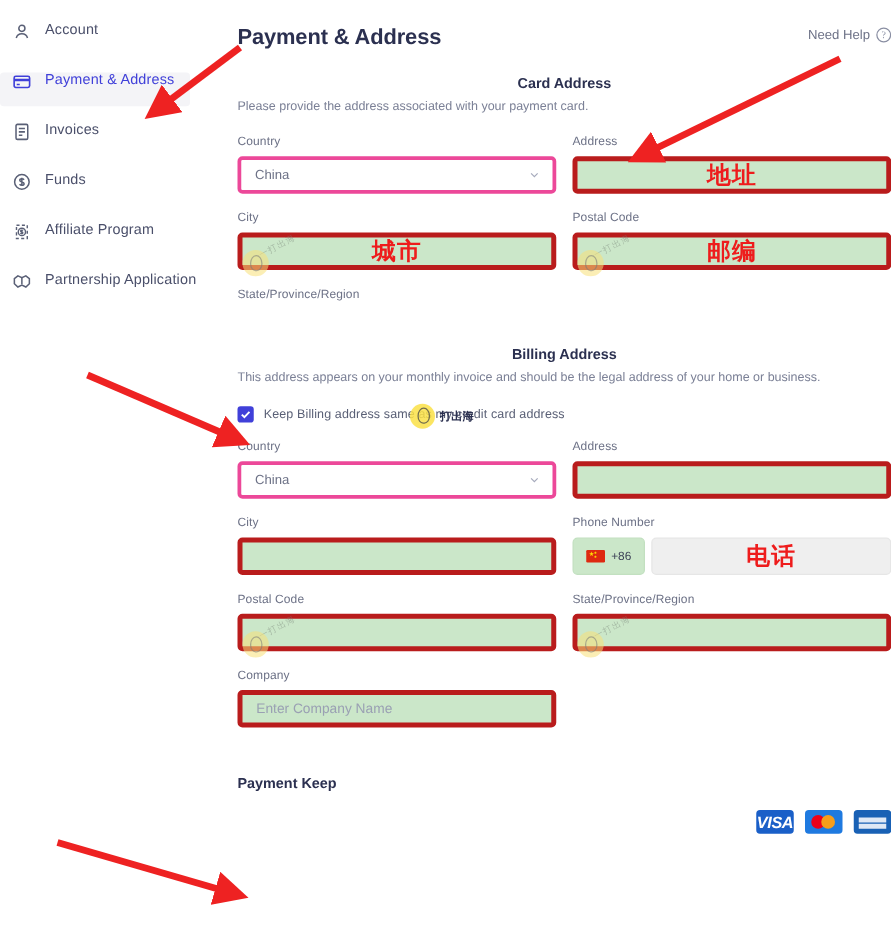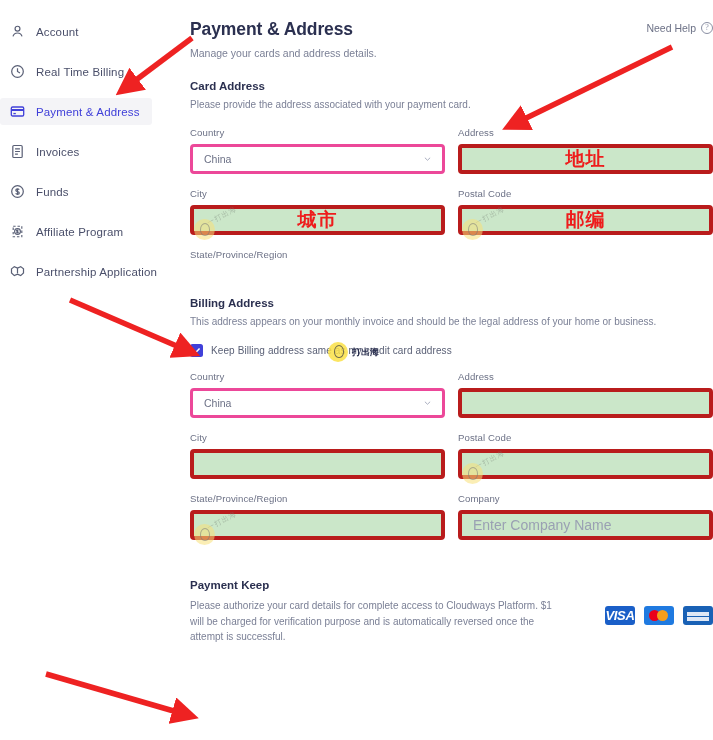--- a/index.html
+++ b/index.html
@@ -11,21 +11,21 @@
   }
   #root { position: relative; width: 713px; height: 740px; }
 
   
   .sidebar {
     position: absolute; left: 0; top: 0;
     width: 175px; height: 740px;
     padding-top: 18px;
   }
   .nav-item {
-    display: flex; align-items: center;
+    display: flex; 
     height: 27px;
     padding-left: 10px;
     gap: 11px;
     color: #4a4f6a;
     font-size: 11.5px;
     letter-spacing: .15px;
     margin-bottom: 13px;
     border-radius: 3px;
   }
   .nav-item.active {
@@ -64,20 +64,21 @@
     width: 12px; height: 12px; border-radius: 50%;
     border: 1.2px solid #8a8fa3;
     display: flex; align-items: center; justify-content: center;
     font-size: 8px; color: #8a8fa3; line-height: 1;
     font-family: "Liberation Serif", serif;
   }
 
   .sec-title {
     font-size: 11.5px; font-weight: bold; color: #2b3050;
     margin-top: 21px;
+    text-align: center;
   }
   .sec-desc {
     font-size: 10px; color: #7b8096; margin-top: 6px;
     line-height: 1.45;
   }
 
   
   .grid {
     display: grid;
     grid-template-columns: 255px 255px;
@@ -108,21 +109,21 @@
     font-size: 10.5px; color: #6c7186;
   }
   .chev {
     position: absolute; right: 10px; top: 50%;
     transform: translateY(-50%);
     width: 9px; height: 9px;
   }
   .ph {
     position: absolute; left: 11px; top: 50%;
     transform: translateY(-50%);
-    font-size: 14px; color: #9aa0b3;
+    font-size: 11px; color: #9aa0b3;
   }
   .cn-label {
     position: absolute; left: 50%; top: 50%;
     transform: translate(-50%, -50%);
     font-size: 19px; font-weight: bold;
     color: #ee1c1c;
     letter-spacing: 1px;
     white-space: nowrap;
   }
 
@@ -232,29 +233,20 @@
     <div class="nav-item">
       <span class="nav-icon">
         <svg width="15" height="15" viewBox="0 0 16 16" fill="none" stroke="#5a6076" stroke-width="1.3">
           <circle cx="8" cy="5" r="2.6"></circle>
             <path d="M3.2 13.2c.6-2.4 2.5-3.6 4.8-3.6s4.2 1.2 4.8 3.6"></path>
         </svg>
       </span>
       <span>Account</span>
     </div>
 
-    <div class="nav-item">
-      <span class="nav-icon">
-        <svg width="15" height="15" viewBox="0 0 16 16" fill="none" stroke="#5a6076" stroke-width="1.3">
-          <circle cx="8" cy="8" r="6.2"></circle>
-            <path d="M8 4.4V8l2.6 1.6"></path>
-        </svg>
-      </span>
-      <span>Real Time Billing</span>
-    </div>
 
     <div class="nav-item active">
       <span class="nav-icon">
         <svg width="15" height="15" viewBox="0 0 16 16" fill="none" stroke="#4040d9" stroke-width="1.4">
           <rect x="1.4" y="3.2" width="13.2" height="9.6" rx="1.4"></rect>
           <path d="M1.4 6.4h13.2" stroke-width="2.2"></path>
           <path d="M3.6 10.2h2.6"></path>
         </svg>
       </span>
       <span>Payment &amp; Address</span>
@@ -303,21 +295,20 @@
   </nav>
 
   <main class="main">
 
     <div class="need-help">
       <span>Need Help</span>
       <span class="help-circle">?</span>
     </div>
 
     <h1 class="page-title">Payment &amp; Address</h1>
-    <p class="page-sub">Manage your cards and address details.</p>
 
     <h2 class="sec-title">Card Address</h2>
     <p class="sec-desc">Please provide the address associated with your payment card.</p>
 
     <div class="grid">
 
       <div class="field">
         <label class="flabel">Country</label>
         <div class="ctl white">
           <span>China</span>
@@ -387,20 +378,36 @@
       <div class="field">
         <label class="flabel">Address</label>
         <div class="ctl green"></div>
       </div>
 
       <div class="field">
         <label class="flabel">City</label>
         <div class="ctl green"></div>
       </div>
 
+      <div class="field">
+        <label class="flabel">Phone Number</label>
+        <div class="phone-wrap">
+          <div class="phone-cc">
+            <span class="flag">
+              <span class="s1">★</span>
+                <span class="s2">★</span>
+                <span class="s3">★</span>
+            </span>
+            <span class="cc-txt">+86</span>
+          </div>
+          <div class="phone-num">
+            <span class="cn-label">电话</span>
+          </div>
+        </div>
+      </div>
 
       <div class="field">
         <label class="flabel">Postal Code</label>
         <div class="ctl green">
           <span class="wm">一打出海</span>
           <span class="blob"></span>
         </div>
       </div>
 
       <div class="field">
@@ -415,21 +422,20 @@
         <label class="flabel">Company</label>
         <div class="ctl green">
           <span class="ph">Enter Company Name</span>
         </div>
       </div>
       <div></div>
     </div>
 
     <h2 class="paytitle">Payment Keep</h2>
     <div class="payrow">
-      <p class="paydesc">Please authorize your card details for complete access to Cloudways Platform. $1 will be charged for verification purpose and is automatically reversed once the attempt is successful.</p>
       <div class="brands">
         <span class="brand b-visa">
             <span>VISA</span>
           </span>
         <span class="brand b-mc">
             <i class="mc-l"></i>
             <i class="mc-r"></i>
           </span>
         <span class="brand b-amex">
           <i class="amex-bar" style="top:6px"></i>

